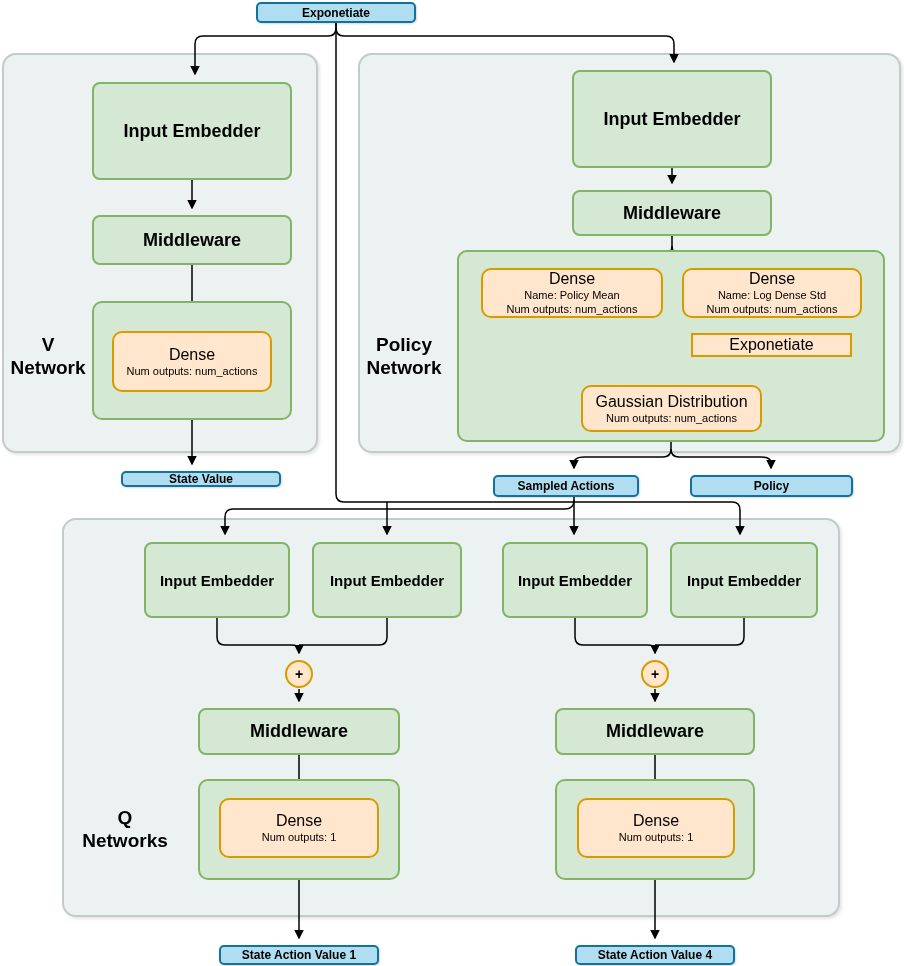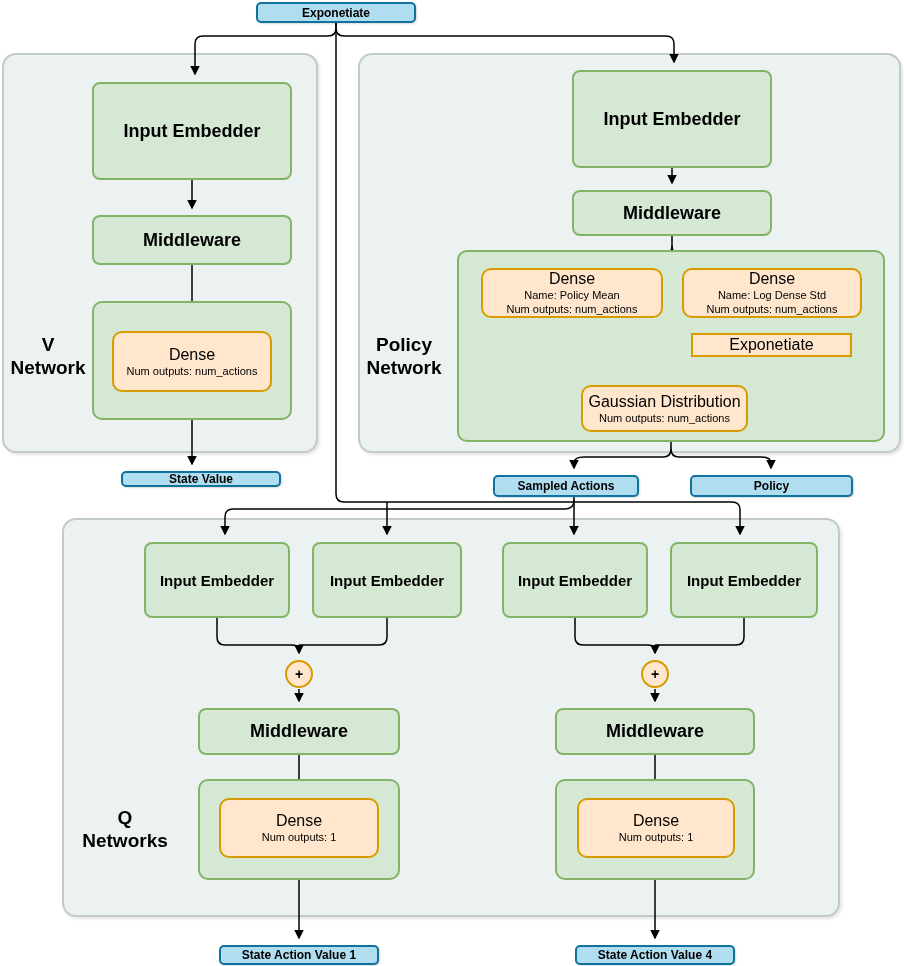--- a/index.html
+++ b/index.html
@@ -144,21 +144,21 @@
     <div class="nl">Num outputs: num_actions</div>
   </div>
   <div class="node orange" style="left:682px;top:268px;width:180px;height:50px">
     <div class="nt">Dense</div>
     <div class="nl">Name: Log Dense Std</div>
     <div class="nl">Num outputs: num_actions</div>
   </div>
   <div class="node orange" style="left:691px;top:333px;width:161px;height:24px;border-radius:0">
     <div class="nt">Exponetiate</div>
   </div>
-  <div class="node orange" style="left:581px;top:385px;width:167px;height:47px">
+  <div class="node orange" style="left:581px;top:385px;width:181px;height:47px">
     <div class="nt">Gaussian Distribution</div>
     <div class="nl">Num outputs: num_actions</div>
   </div>
 
   <div class="node blue" style="left:493px;top:475px;width:146px;height:22px">
     <span>Sampled Actions</span>
   </div>
   <div class="node blue" style="left:690px;top:475px;width:163px;height:22px">
     <span>Policy</span>
   </div>

